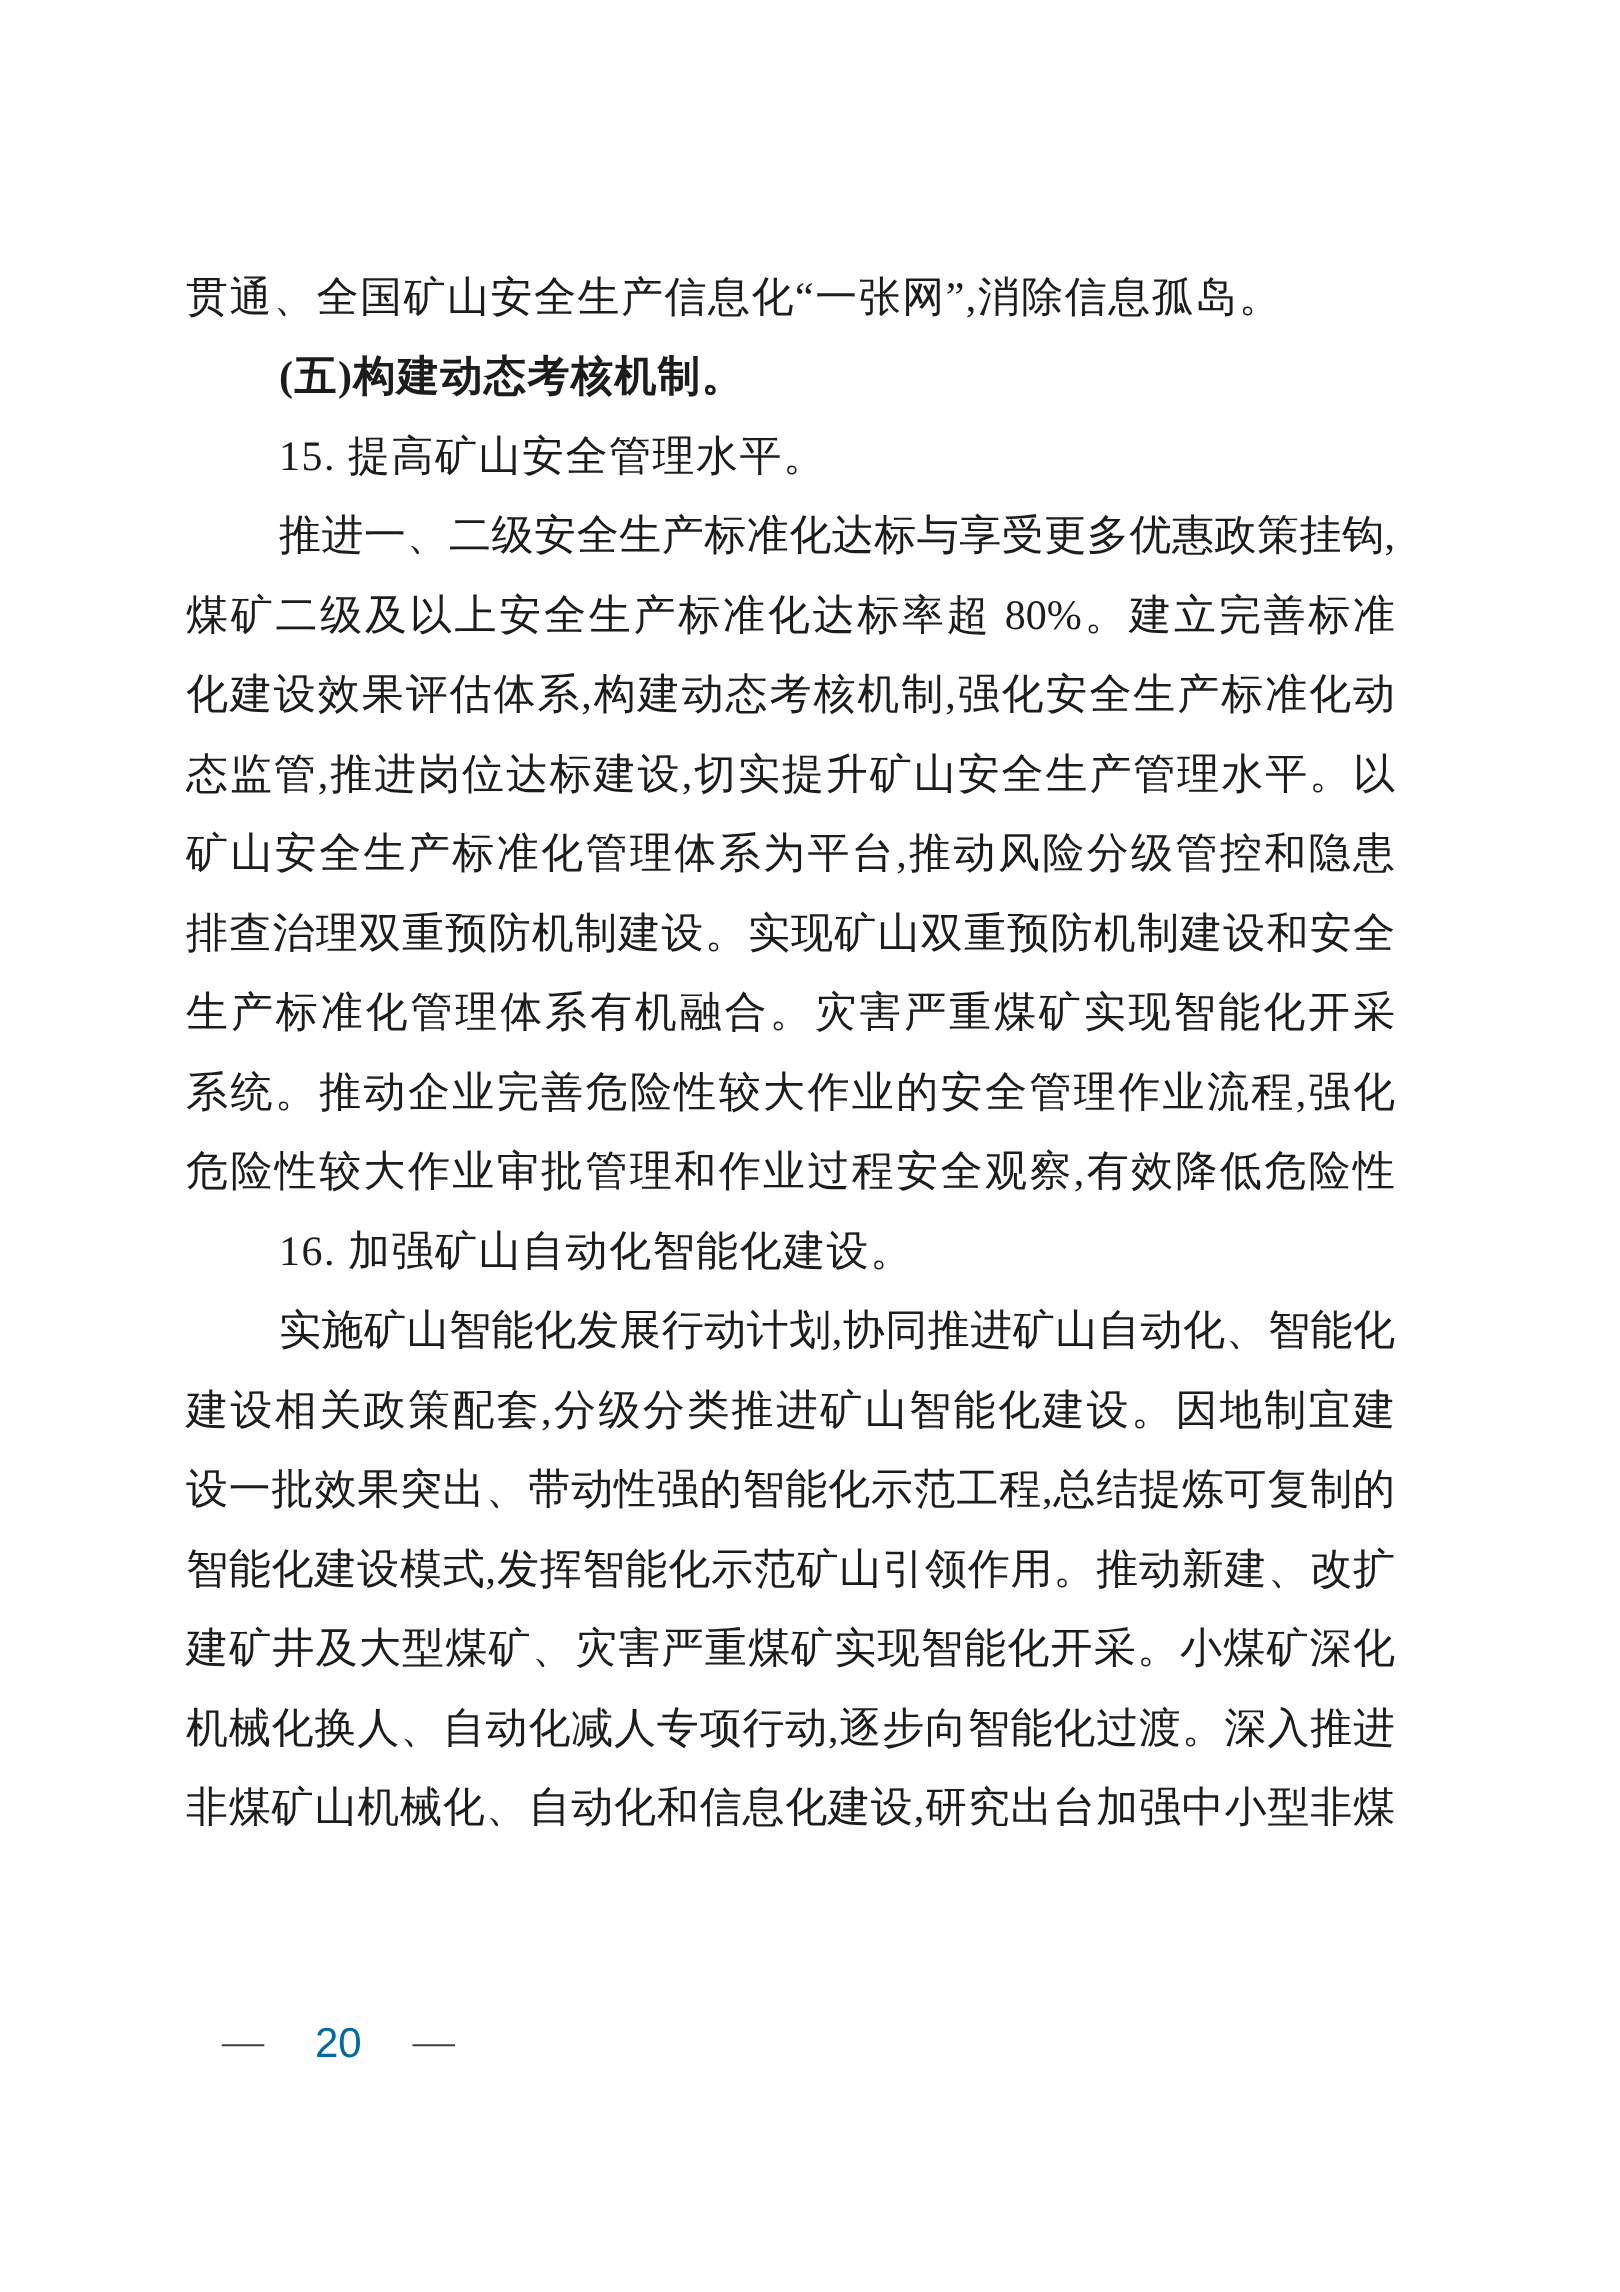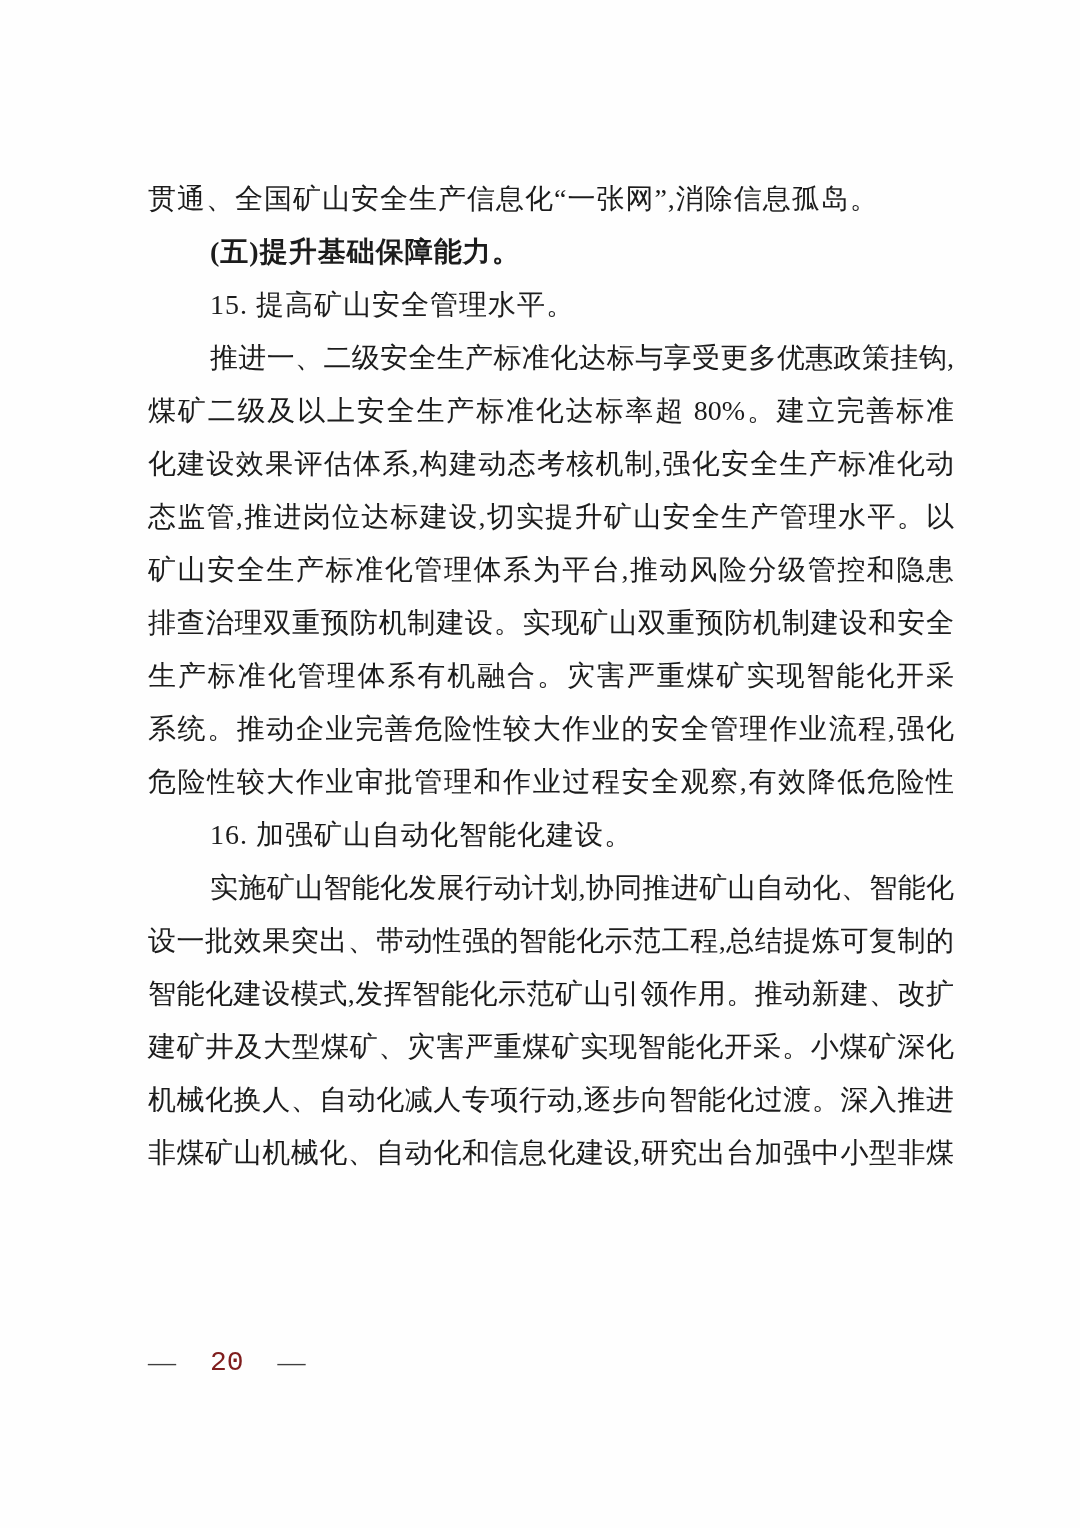--- a/index.html
+++ b/index.html
@@ -11,21 +11,21 @@
     position: relative;
     width: 1080px;
     height: 1528px;
     background: #fefefe;
     font-family: "Liberation Serif", "DejaVu Serif", serif;
     color: #1c1c1c;
     overflow: hidden;
   }
   .content {
     position: absolute;
-    left: 148px;
+    left: 124px;
     top: 172px;
     width: 806px;
   }
   .line {
     font-size: 28px;
     line-height: 53px;
     height: 53px;
     letter-spacing: 1px;
     text-align: left;
     white-space: normal;
@@ -50,43 +50,44 @@
     align-items: center;
     gap: 34px;
     font-size: 28px;
     color: #4a4a4a;
   }
   .footer .dash {
     letter-spacing: 0;
     color: #3f3f3f;
   }
   .footer .num {
-    font-family: Liberation Mono, monospace;
-    color: #7f1d1d;
+    font-family: Liberation Sans, sans-serif;
+    color: #0369a1;
   }
 </style>
 </head>
 <body>
 
 <div class="page">
   <div class="content">
       <div class="line">贯通、全国矿山安全生产信息化“一张网”,消除信息孤岛。</div>
-      <div class="line indent bold">(五)提升基础保障能力。</div>
+      <div class="line indent bold">(五)构建动态考核机制。</div>
       <div class="line indent">15. 提高矿山安全管理水平。</div>
       <div class="line fill indent">推进一、二级安全生产标准化达标与享受更多优惠政策挂钩,</div>
       <div class="line fill">煤矿二级及以上安全生产标准化达标率超 80%。建立完善标准</div>
       <div class="line fill">化建设效果评估体系,构建动态考核机制,强化安全生产标准化动</div>
       <div class="line fill">态监管,推进岗位达标建设,切实提升矿山安全生产管理水平。以</div>
       <div class="line fill">矿山安全生产标准化管理体系为平台,推动风险分级管控和隐患</div>
       <div class="line fill">排查治理双重预防机制建设。实现矿山双重预防机制建设和安全</div>
       <div class="line fill">生产标准化管理体系有机融合。灾害严重煤矿实现智能化开采</div>
       <div class="line fill">系统。推动企业完善危险性较大作业的安全管理作业流程,强化</div>
       <div class="line fill">危险性较大作业审批管理和作业过程安全观察,有效降低危险性</div>
       <div class="line indent">16. 加强矿山自动化智能化建设。</div>
       <div class="line fill indent">实施矿山智能化发展行动计划,协同推进矿山自动化、智能化</div>
+      <div class="line fill">建设相关政策配套,分级分类推进矿山智能化建设。因地制宜建</div>
       <div class="line fill">设一批效果突出、带动性强的智能化示范工程,总结提炼可复制的</div>
       <div class="line fill">智能化建设模式,发挥智能化示范矿山引领作用。推动新建、改扩</div>
       <div class="line fill">建矿井及大型煤矿、灾害严重煤矿实现智能化开采。小煤矿深化</div>
       <div class="line fill">机械化换人、自动化减人专项行动,逐步向智能化过渡。深入推进</div>
       <div class="line fill">非煤矿山机械化、自动化和信息化建设,研究出台加强中小型非煤</div>
     </div>
   <div class="footer">
     <span class="dash">—</span>
     <span class="num">20</span>
     <span class="dash">—</span>

